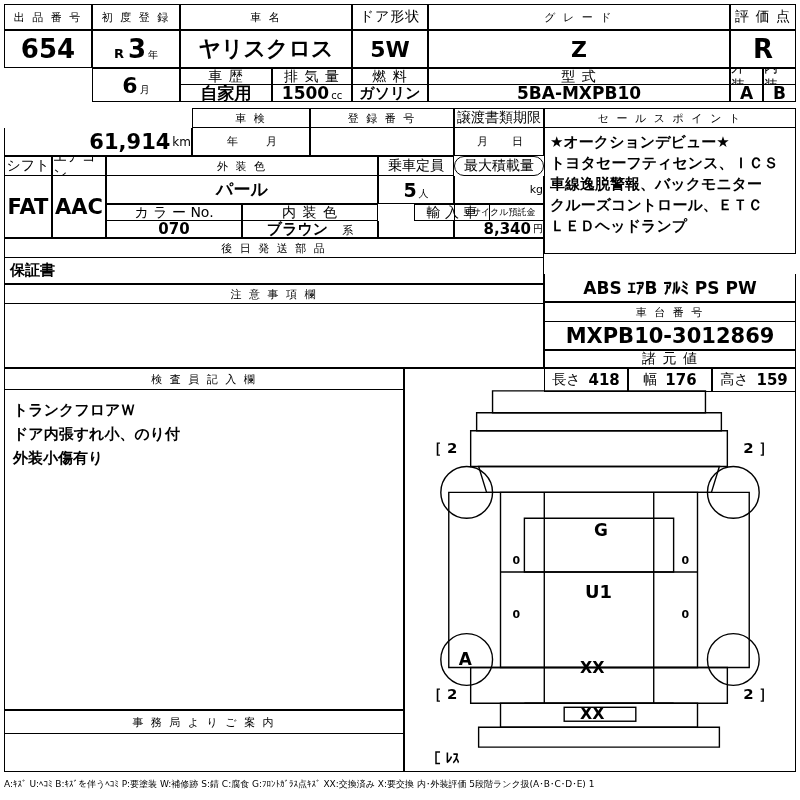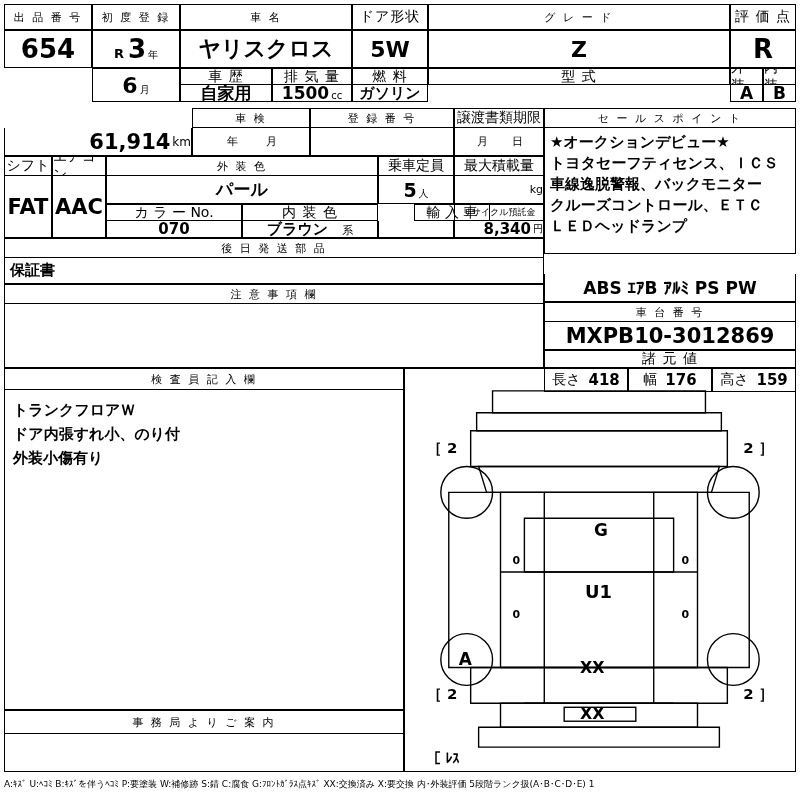--- a/index.html
+++ b/index.html
@@ -104,20 +104,23 @@
   <div class="bx" style="left:352px;top:68px;width:76px;height:17px;">
     <span class="lbl-s">燃 料</span>
   </div>
   <div class="bx" style="left:352px;top:85px;width:76px;height:17px;border-top:none;">
     <span class="val-s">ガソリン</span>
   </div>
 
   <div class="bx" style="left:428px;top:68px;width:302px;height:17px;">
     <span class="lbl-s">型 式</span>
   </div>
+  <div class="bx" style="left:428px;top:85px;width:302px;height:17px;border-top:none;">
+    <span class="val-m">5BA-MXPB10</span>
+  </div>
 
   <div class="bx" style="left:730px;top:68px;width:33px;height:17px;">
     <span class="lbl-s" style="letter-spacing:0;">外 装</span>
   </div>
   <div class="bx" style="left:763px;top:68px;width:33px;height:17px;">
     <span class="lbl-s" style="letter-spacing:0;">内 装</span>
   </div>
   <div class="bx" style="left:730px;top:85px;width:33px;height:17px;border-top:none;">
     <span class="val-m">A</span>
   </div>
@@ -198,21 +201,21 @@
     <div style="display:flex;align-items:baseline;">
       <span class="big" style="font-size:19px;">5</span>
       <span class="sub">人</span>
     </div>
   </div>
   <div class="bx" style="left:378px;top:204px;width:76px;height:17px;margin-left:36px;">
     <span class="lbl-s" style="letter-spacing:0;">輸 入 車</span>
   </div>
   <div class="bx" style="left:378px;top:221px;width:76px;height:17px;border-top:none;"></div>
 
-  <div class="bx" style="left:454px;top:156px;width:90px;height:20px;">
+  <div class="bx" style="left:454px;top:156px;width:90px;height:20px;border-radius:10px;">
     <span class="lbl-s" style="letter-spacing:0;">最大積載量</span>
   </div>
   <div class="bx right" style="left:454px;top:176px;width:90px;height:28px;border-top:none;">
     <span class="sub" style="font-size:11px;">kg</span>
   </div>
   <div class="bx" style="left:454px;top:204px;width:90px;height:17px;">
     <span class="lbl-s" style="letter-spacing:0;font-size:9px;">リサイクル預託金</span>
   </div>
   <div class="bx right" style="left:454px;top:221px;width:90px;height:17px;border-top:none;">
     <span class="val-s">8,340</span>

